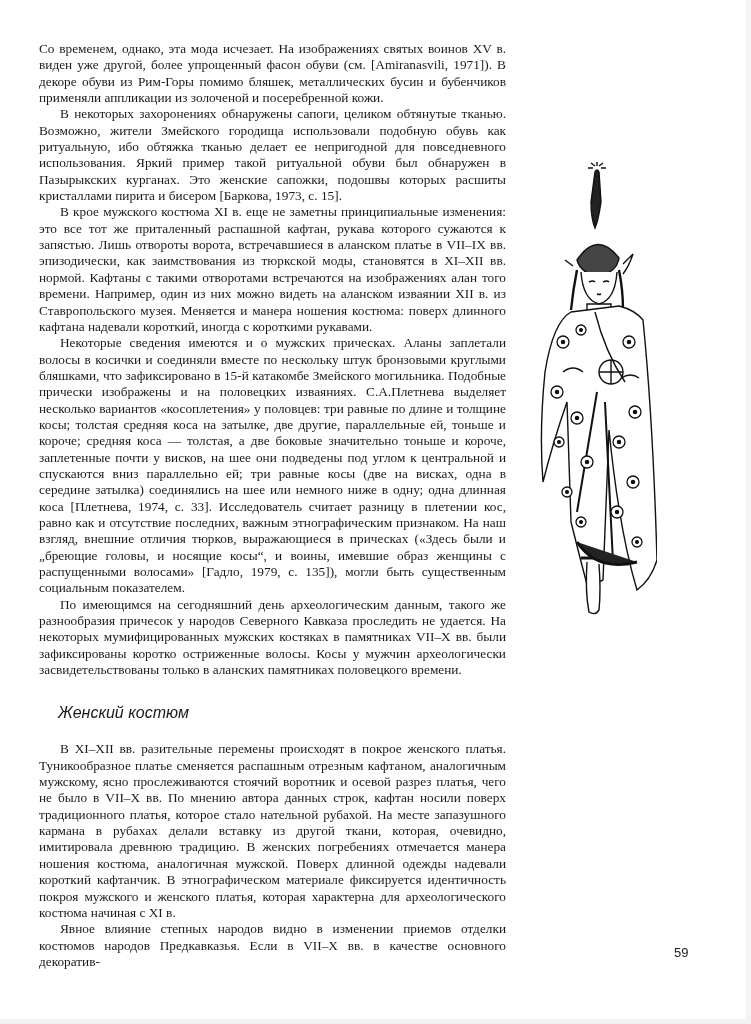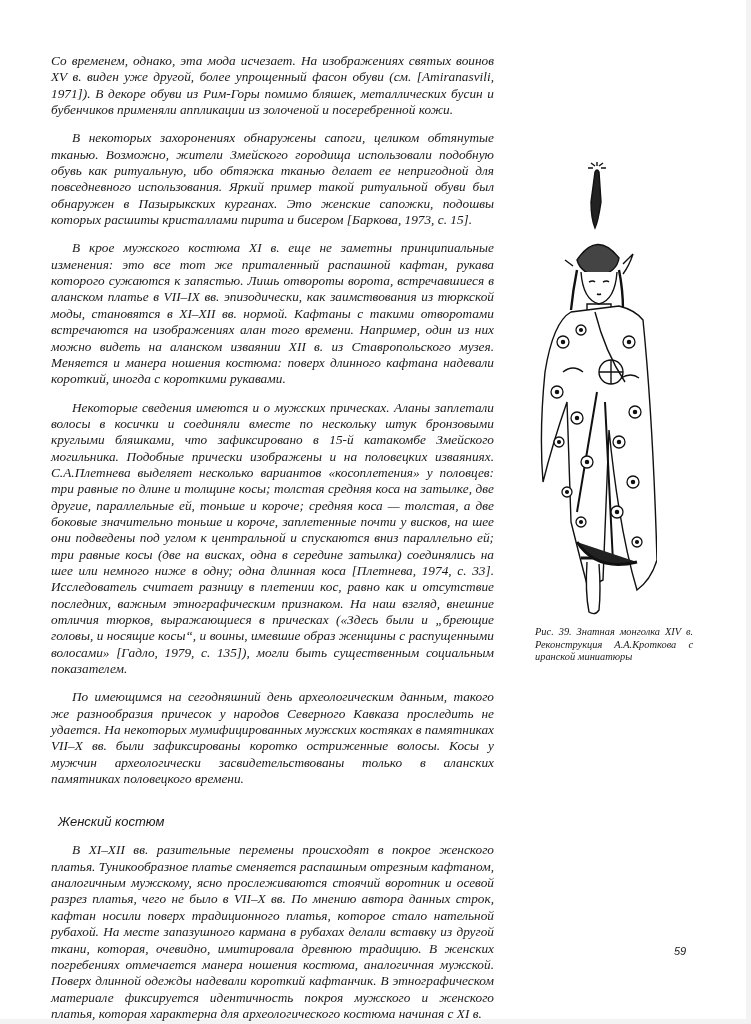--- a/index.html
+++ b/index.html
@@ -15,49 +15,48 @@
     background: #ffffff;
   }
   .main-col {
     position: absolute; left: 39px; top: 41px;
     width: 467px;
     font-size: 13.3px;
     line-height: 16.35px;
     text-align: justify;
     hyphens: manual;
   }
-  .main-col p { margin: 12px; text-indent: 21px; font-style: italic; }
+  .main-col p { margin: 0; text-indent: 21px; }
   .main-col p.first { text-indent: 0; }
   .section-heading {
     font-family: "Liberation Sans", "DejaVu Sans", sans-serif;
     font-style: italic;
-    font-size: 13px;
-    margin: 27px 0 12px 19px;
+    font-size: 16px;
+    margin: 27px 0 20px 19px;
     line-height: 16px;
   }
   .figure {
     position: absolute; left: 537px; top: 162px;
     width: 120px; height: 456px;
   }
   .figure svg { width: 100%; height: 100%; }
   .caption {
     position: absolute; left: 535px; top: 626px;
     width: 158px;
     font-family: "Liberation Serif", "DejaVu Serif", serif;
     font-style: italic;
     font-size: 10.4px;
     line-height: 12.6px;
     text-align: justify;
   }
   .caption p { margin: 0 0 7px 0; }
   .page-number {
     position: absolute; left: 674px; top: 945px;
     font-family: "Liberation Sans", "DejaVu Sans", sans-serif;
-    font-size: 11px;
-    font-style: italic;
+    font-size: 13px;
   }
 </style>
 </head>
 <body>
 
 <div class="page">
 
   <div class="main-col">
     <p class="first">Со временем, однако, эта мода исчезает. На изображениях святых воинов XV в. виден уже другой, более упрощенный фасон обуви (см. [Amiranasvili, 1971]). В декоре обуви из Рим-Горы помимо бляшек, металлических бусин и бубенчиков применяли аппликации из золоченой и посеребренной кожи.</p>
     <p>В некоторых захоронениях обнаружены сапоги, целиком обтянутые тканью. Возможно, жители Змейского городища использовали подобную обувь как ритуальную, ибо обтяжка тканью делает ее непригодной для повседневного использования. Яркий пример такой ритуальной обуви был обнаружен в Пазырыкских курганах. Это женские сапожки, подошвы которых расшиты кристаллами пирита и бисером [Баркова, 1973, с. 15].</p>
@@ -128,17 +127,16 @@
           <circle cx="80" cy="350" r="1.6" fill="#111"></circle>
         <circle cx="100" cy="380" r="5"></circle>
           <circle cx="100" cy="380" r="1.4" fill="#111"></circle>
         <circle cx="44" cy="360" r="5"></circle>
           <circle cx="44" cy="360" r="1.4" fill="#111"></circle>
       </g>
     </svg>
   </div>
 
   <div class="caption">
-    <p>Рис. 39. Знатная монголка XIV в. Реконструкция А.А.Кроткова с иранской миниатюры</p>
   </div>
 
   <div class="page-number">59</div>
 </div>
 
 </body></html>

